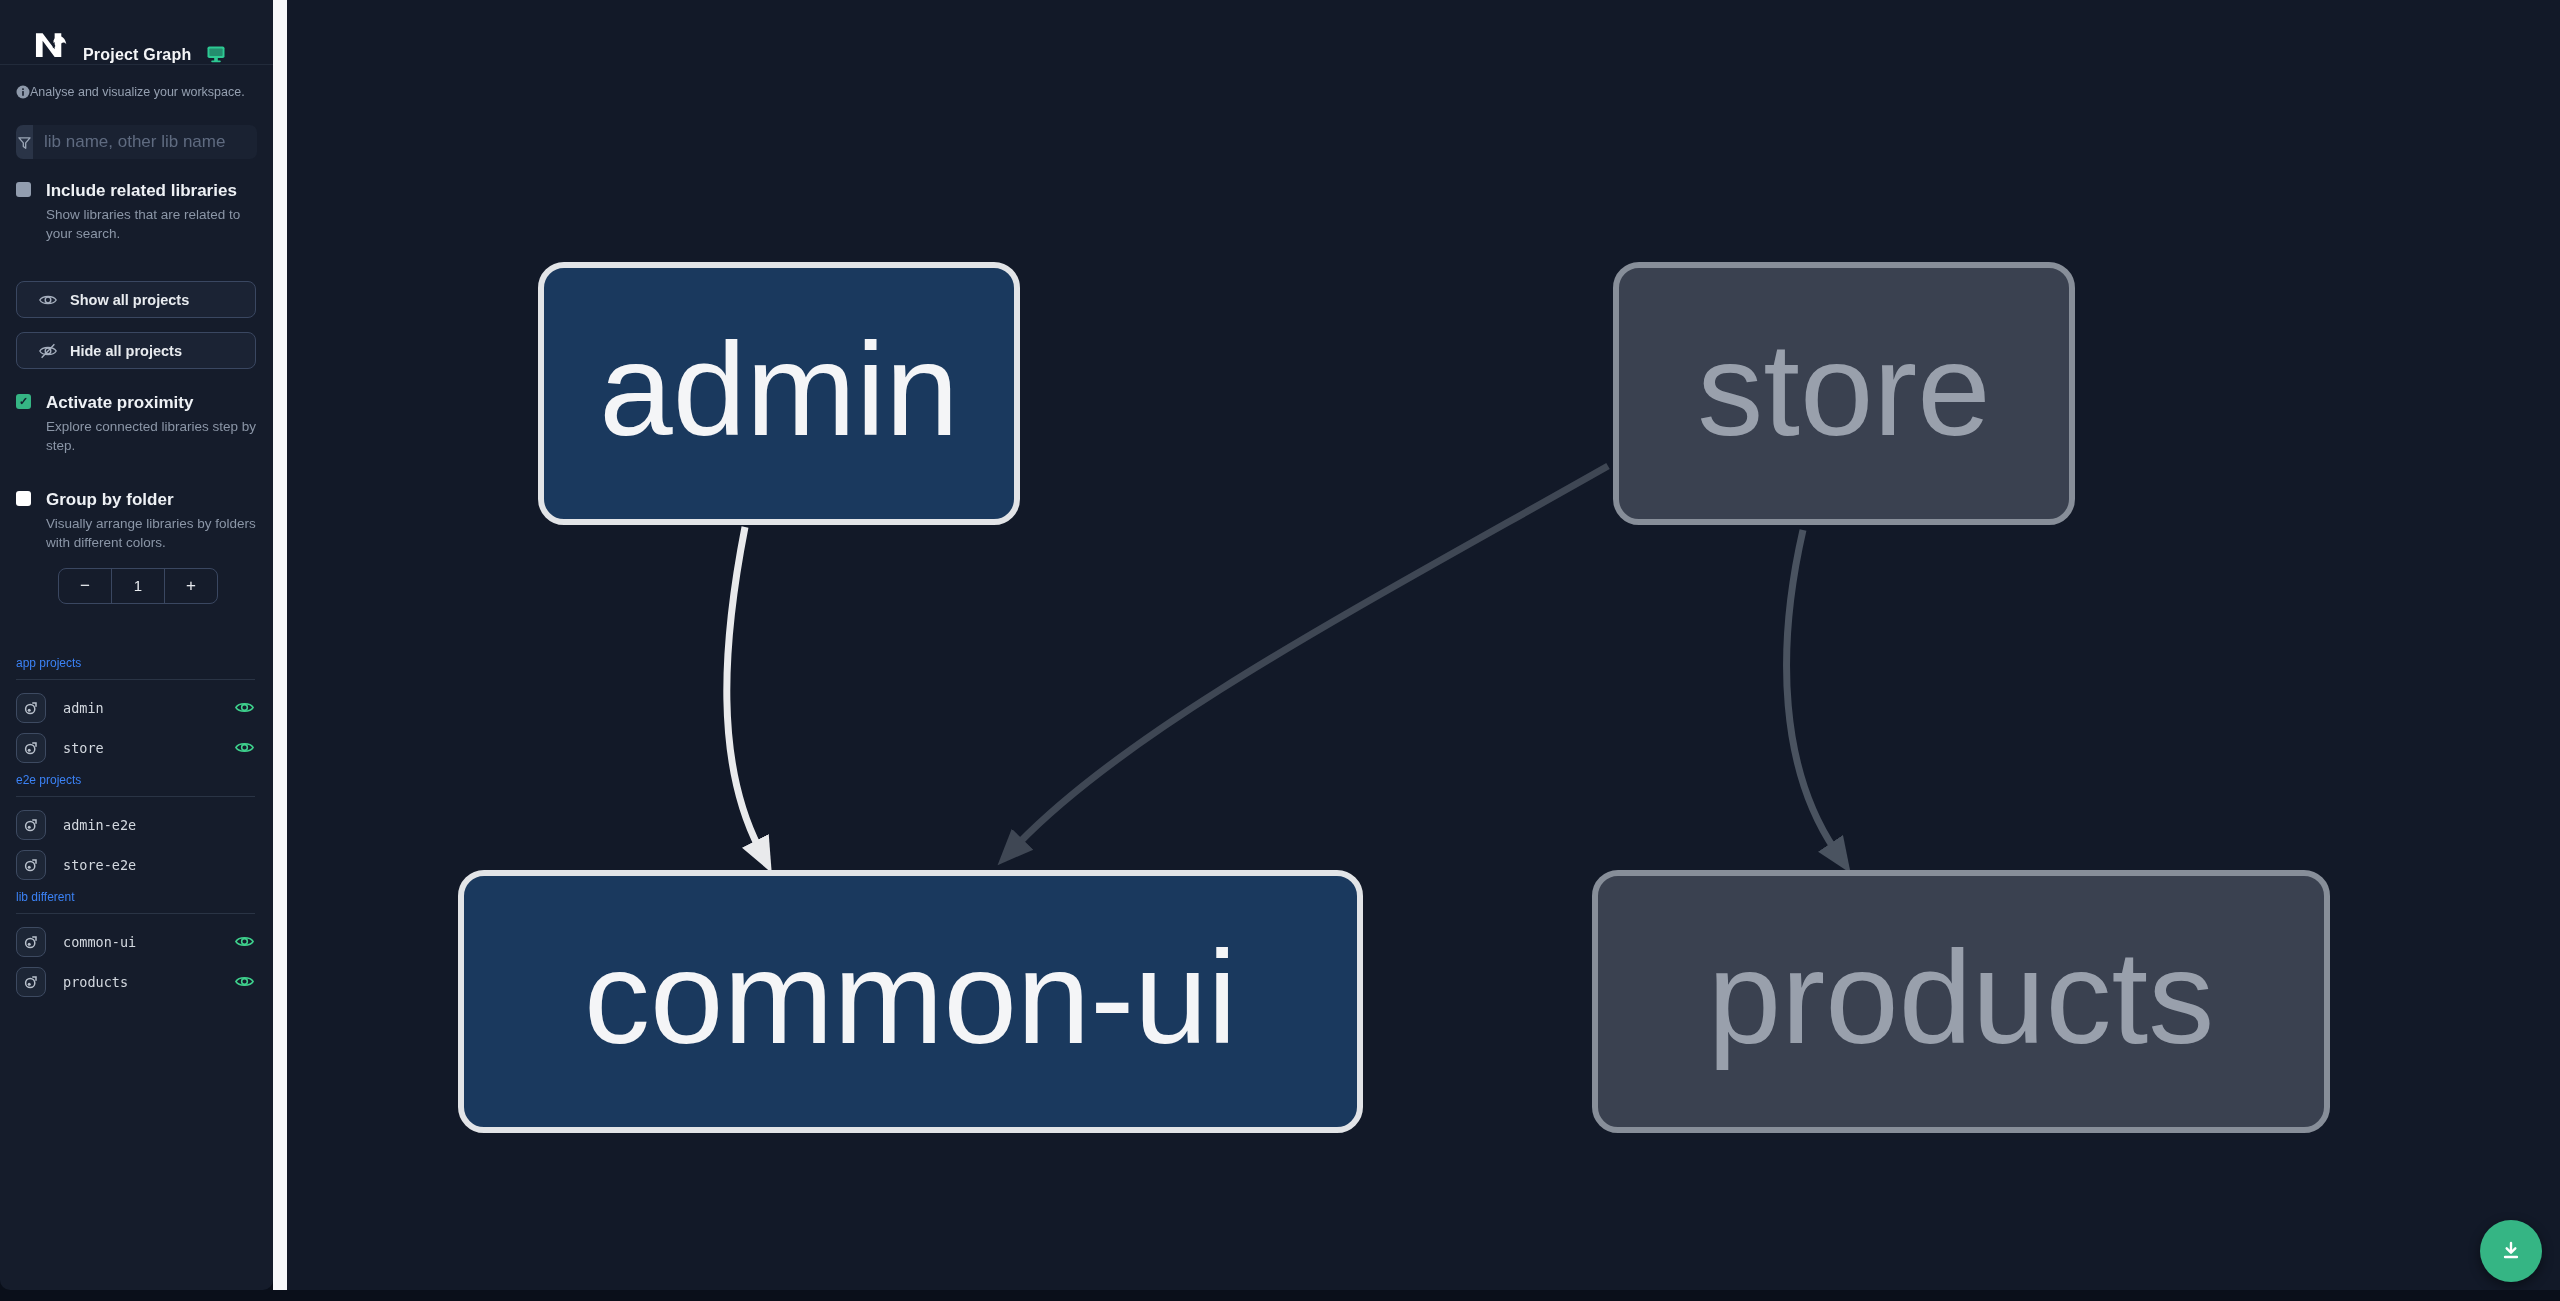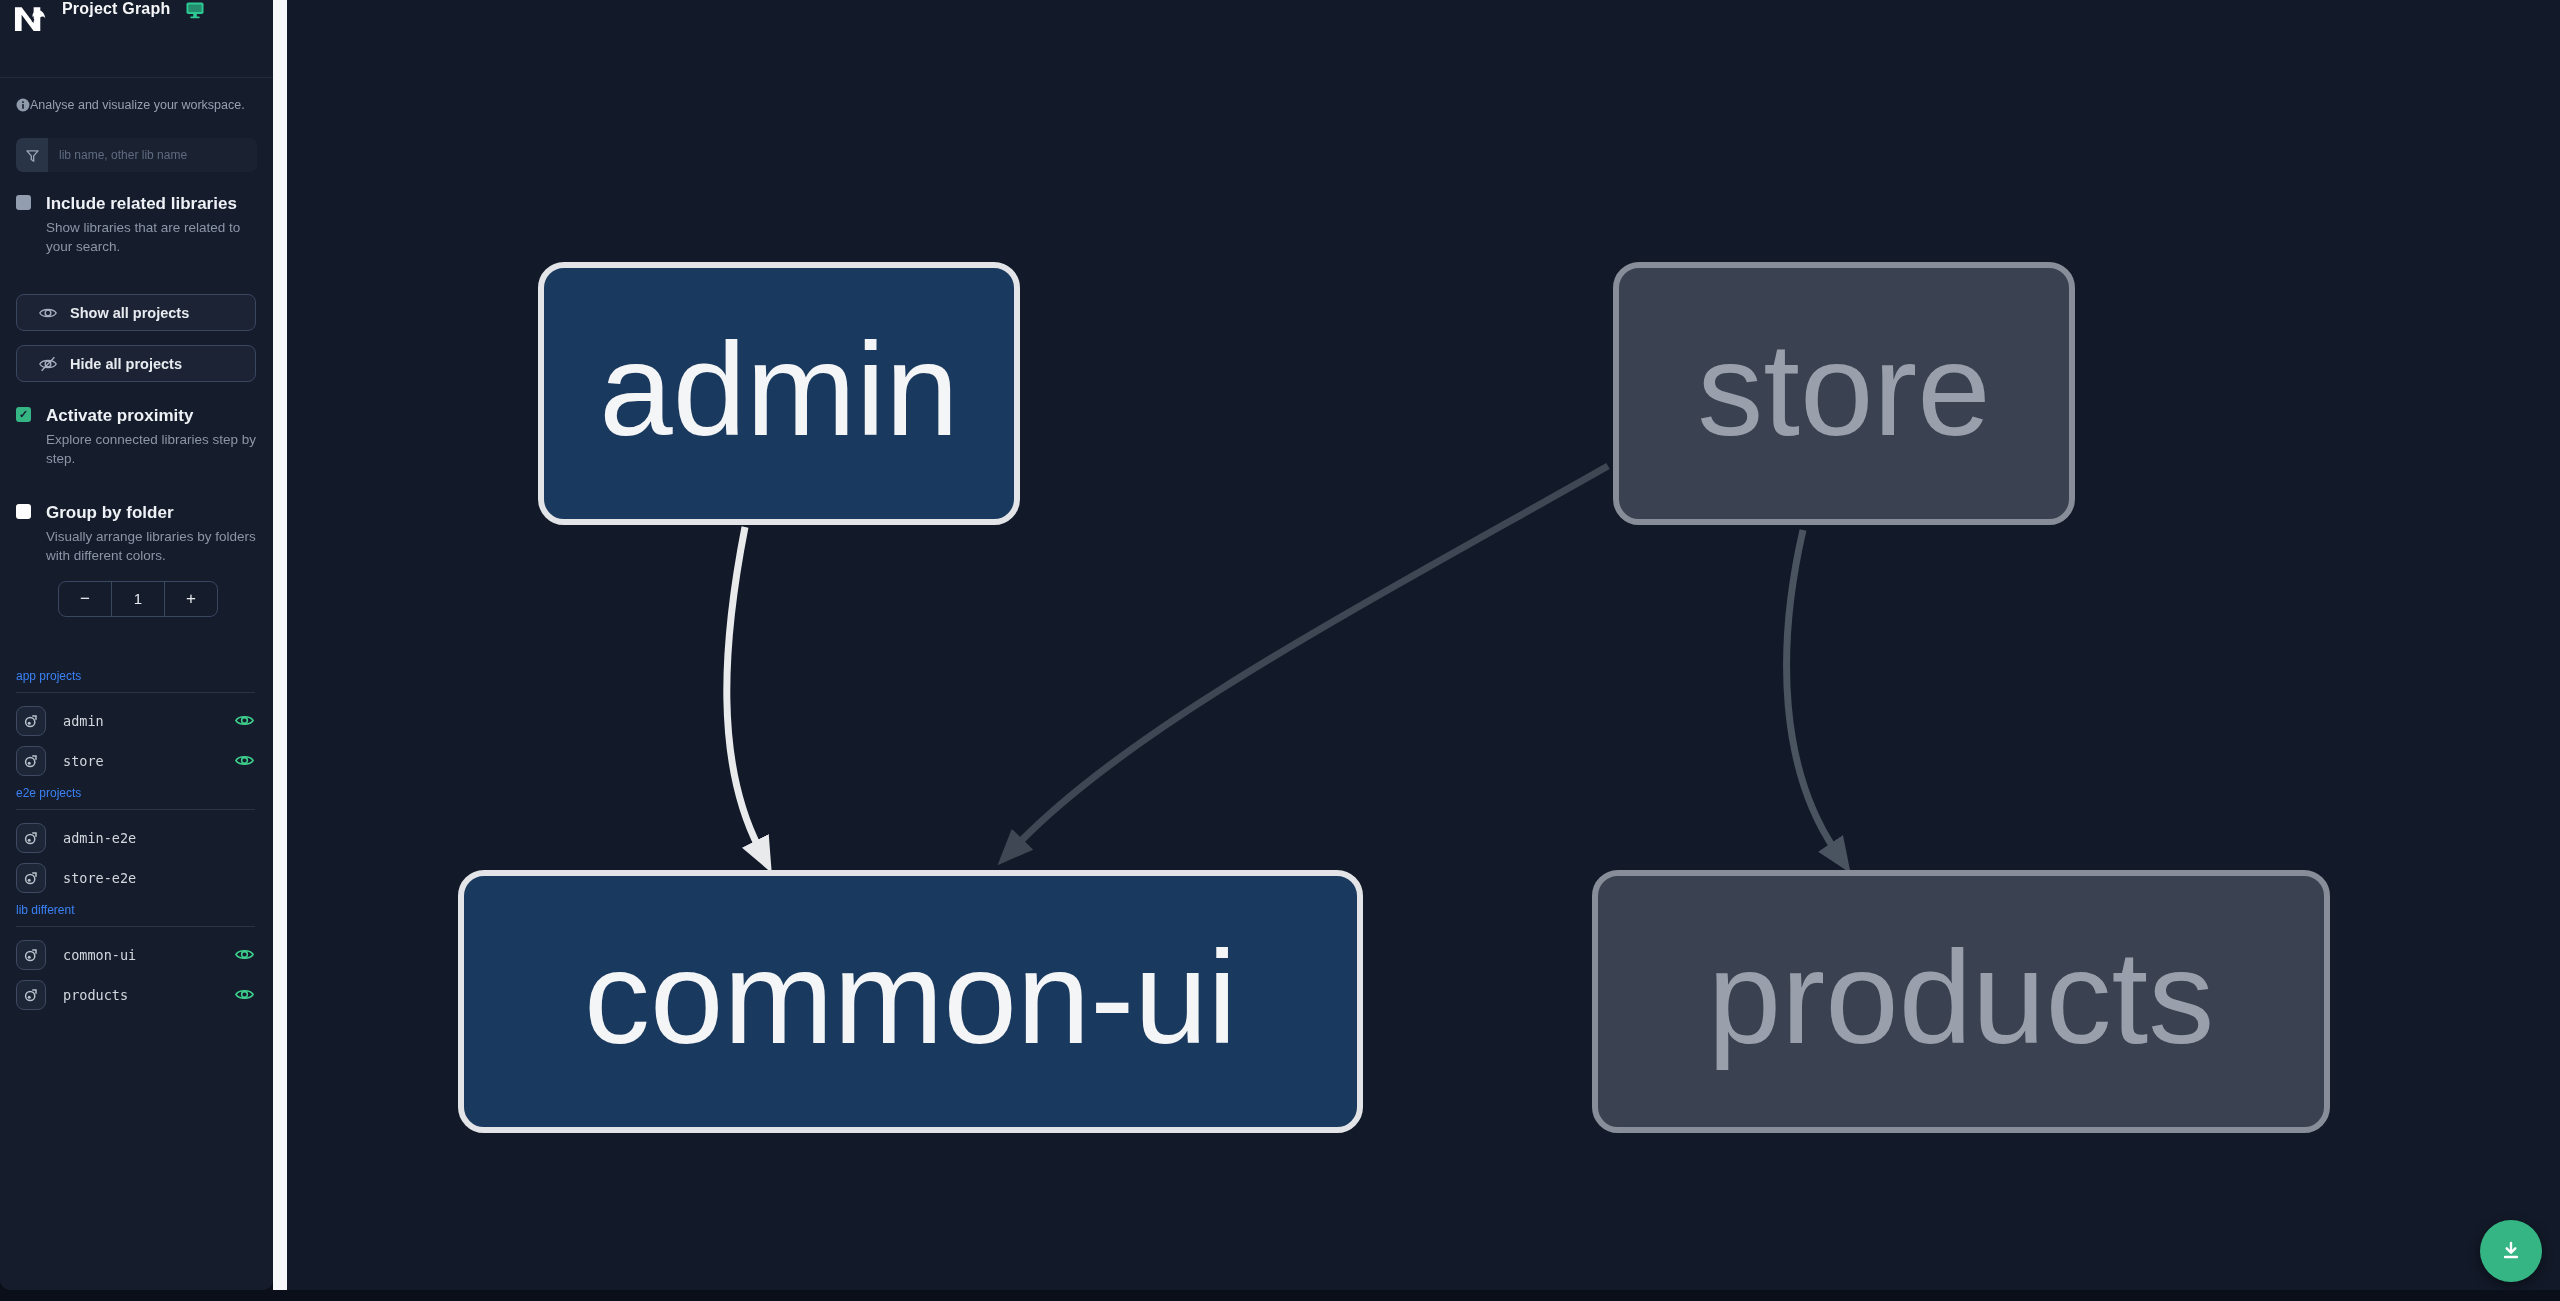--- a/index.html
+++ b/index.html
@@ -11,38 +11,38 @@
   }
   .app { position:absolute; top:0; left:0; right:0; height:1290px; display:flex; }
 
   
   .sidebar {
     width:273px; background:#151c2b; height:100%;
     border-radius:0 0 10px 10px; display:flex; flex-direction:column;
     flex-shrink:0; overflow:hidden;
   }
   .sb-header {
-    height:78px; display:flex; align-items:flex-start; gap:13px;
-    padding:0 11px; border-bottom:1px solid #222b3b; flex-shrink:0;
+    height:65px; display:flex; align-items:flex-end; gap:13px;
+    padding:0 32px; border-bottom:1px solid #222b3b; flex-shrink:0;
   }
   .nx-logo { width:38px; height:38px; flex-shrink:0; }
   .sb-title { font-size:16px; font-weight:700; color:#f4f5f7; letter-spacing:.2px; }
   .monitor-icon { width:20px; height:20px; margin-left:2px; }
 
   .sb-body { padding:0 16px; flex:1; overflow:hidden; }
 
   .tagline { margin-top:20px; display:flex; align-items:flex-end; }
   .info-icon { width:14px; height:14px; flex-shrink:0; }
   .tagline span { font-size:12.5px; color:#95a0b1; }
 
   .search { margin-top:26px; height:34px; display:flex; border-radius:7px; overflow:hidden; }
   .search .f-cell { width:32px; background:#2a3447; display:flex; align-items:center; justify-content:center; }
   .search input {
     flex:1; border:none; outline:none; background:#1a2232; color:#e5e7eb;
-    font-size:12px; padding:0 11px; font-family:"Liberation Sans", sans-serif;
+    font-size:17px; padding:0 11px; font-family:"Liberation Sans", sans-serif;
   }
   .search input::placeholder { color:#5f6b80; }
 
   .cb-row { display:grid; grid-template-columns:16px 1fr; column-gap:14px; }
   .cb-row.first { margin-top:22px; }
   .checkbox { width:15px; height:15px; border-radius:3px; margin-top:1px;
     display:flex; align-items:center; justify-content:center; }
   .checkbox.gray  { background:#929daf; }
   .checkbox.white { background:#ffffff; }
   .checkbox.green { background:#35b584; }

